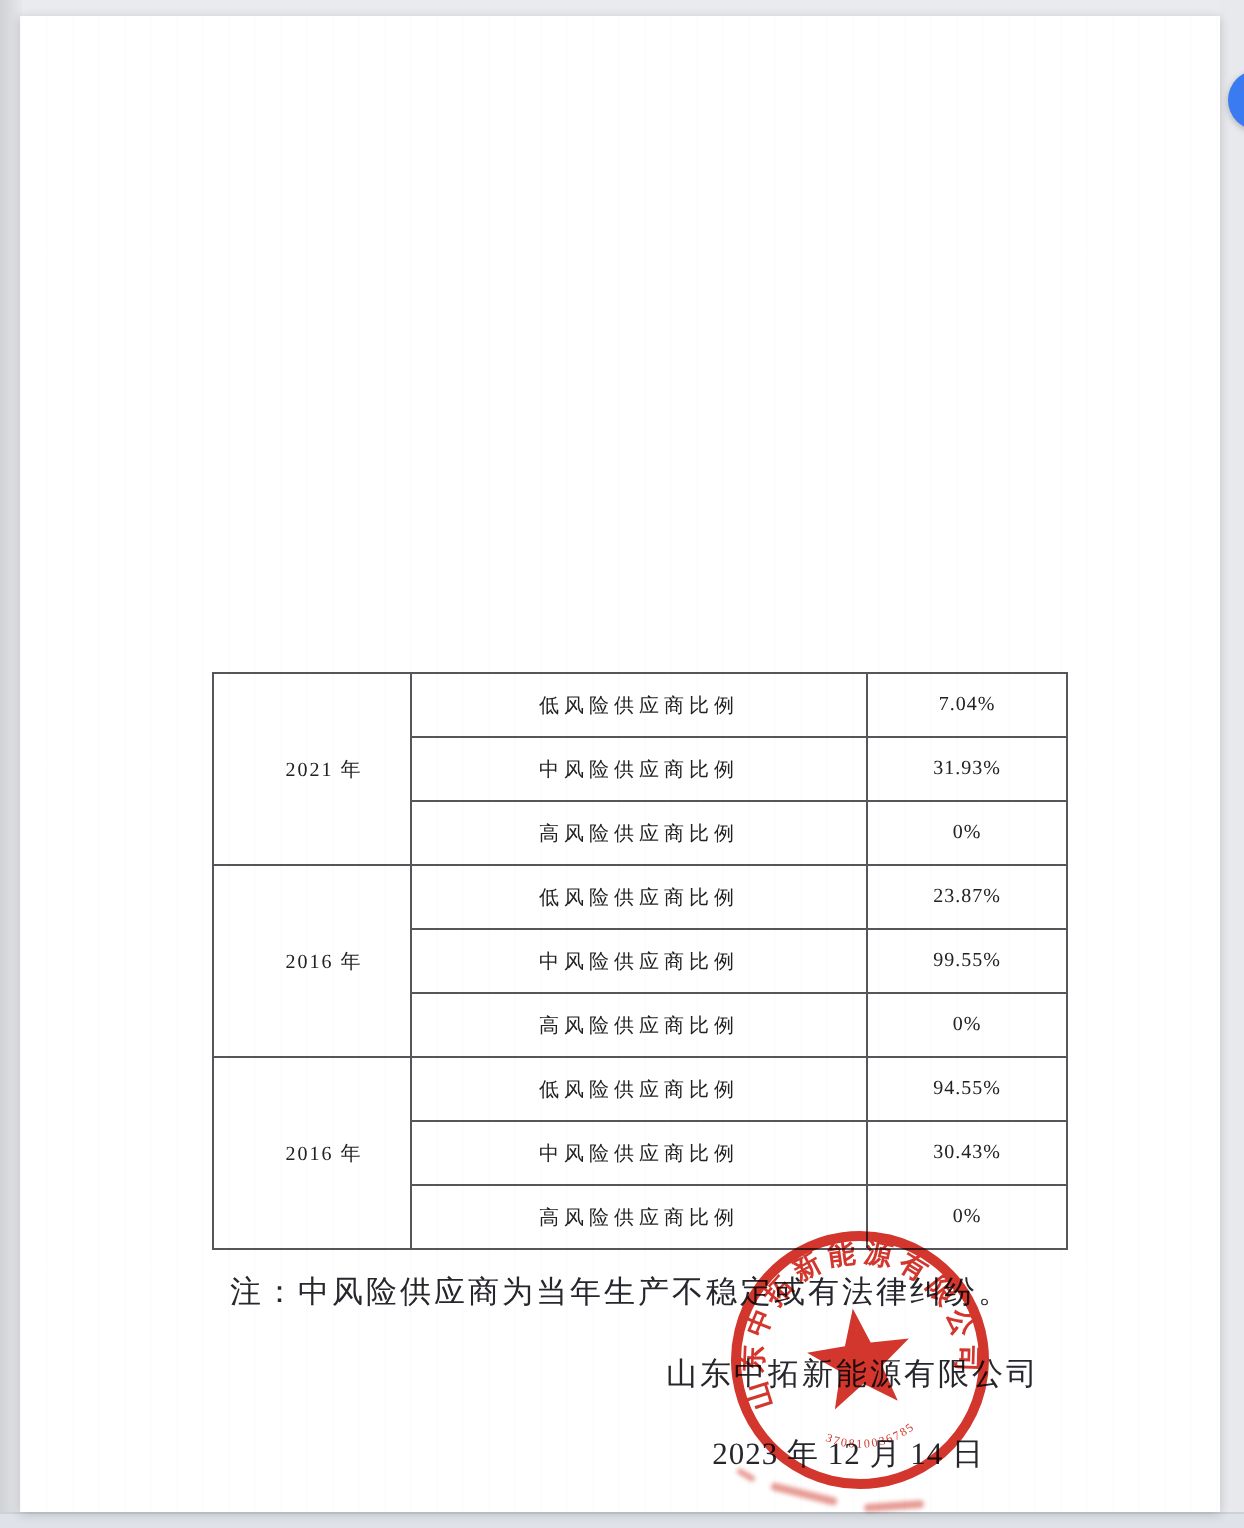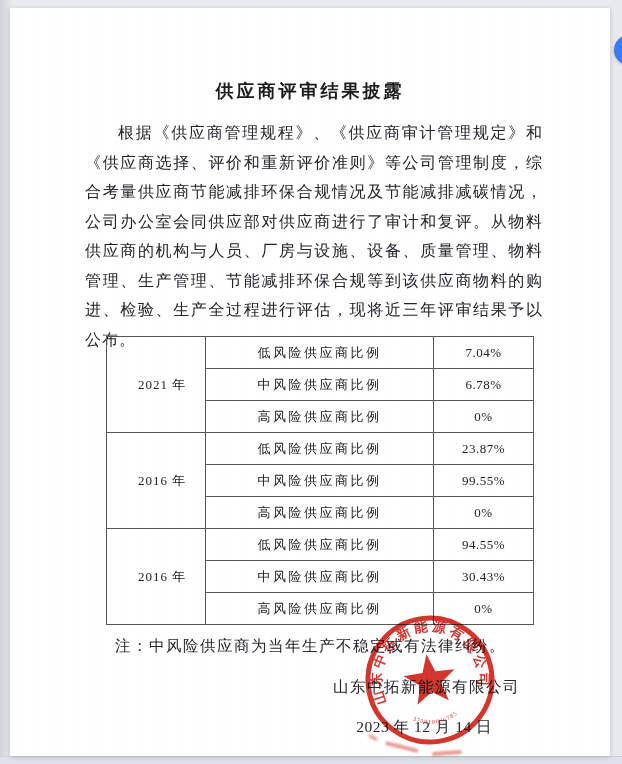--- a/index.html
+++ b/index.html
@@ -37,21 +37,21 @@
     text-indent:33px; color:#24242a;
   }
 
   table.review-table {
     position:absolute; left:96px; top:328px;
     border-collapse:collapse; table-layout:fixed;
   }
   table.review-table td {
     border:1px solid #55565a; height:32px;
     text-align:center; vertical-align:middle;
-    font-size:13px; color:#222;margin-top:32px;
+    font-size:10px; color:#222;margin-top:32px;
   }
   td.year-cell  { font-size:15px; letter-spacing:1px;padding-left:12px; }
   td.label-cell { letter-spacing:2.5px; }
   td.value-cell { font-size:15px; letter-spacing:0.5px; }
 
   .doc-note {
     position:absolute; left:105px; top:628px;
     font-size:15.5px; letter-spacing:1.5px; color:#26262c;
   }
   .doc-company {
@@ -86,39 +86,37 @@
 </style>
 </head>
 <body>
 
 <div class="left-shade"></div>
 <div class="right-shade"></div>
 <div class="bottom-shade"></div>
 
 <div class="doc-page">
 
-  <div class="doc-title">供应商评审结果披露</div>
 
-  <div class="doc-paragraph">根据《供应商管理规程》、《供应商审计管理规定》和《供应商选择、评价和重新评价准则》等公司管理制度，综合考量供应商节能减排环保合规情况及节能减排减碳情况，公司办公室会同供应部对供应商进行了审计和复评。从物料供应商的机构与人员、厂房与设施、设备、质量管理、物料管理、生产管理、节能减排环保合规等到该供应商物料的购进、检验、生产全过程进行评估，现将近三年评审结果予以公布。</div>
 
   <table class="review-table">
     <colgroup>
         <col style="width:99px">
         <col style="width:228px">
         <col style="width:100px">
       </colgroup>
     <tbody>
       <tr>
         <td class="year-cell" rowspan="3">2021 年</td>
         <td class="label-cell">低风险供应商比例</td>
         <td class="value-cell">7.04%</td>
       </tr>
       <tr>
         <td class="label-cell">中风险供应商比例</td>
-        <td class="value-cell">6.78%</td>
+        <td class="value-cell">31.93%</td>
       </tr>
       <tr>
         <td class="label-cell">高风险供应商比例</td>
         <td class="value-cell">0%</td>
       </tr>
       <tr>
         <td class="year-cell" rowspan="3">2016 年</td>
         <td class="label-cell">低风险供应商比例</td>
         <td class="value-cell">23.87%</td>
       </tr>

